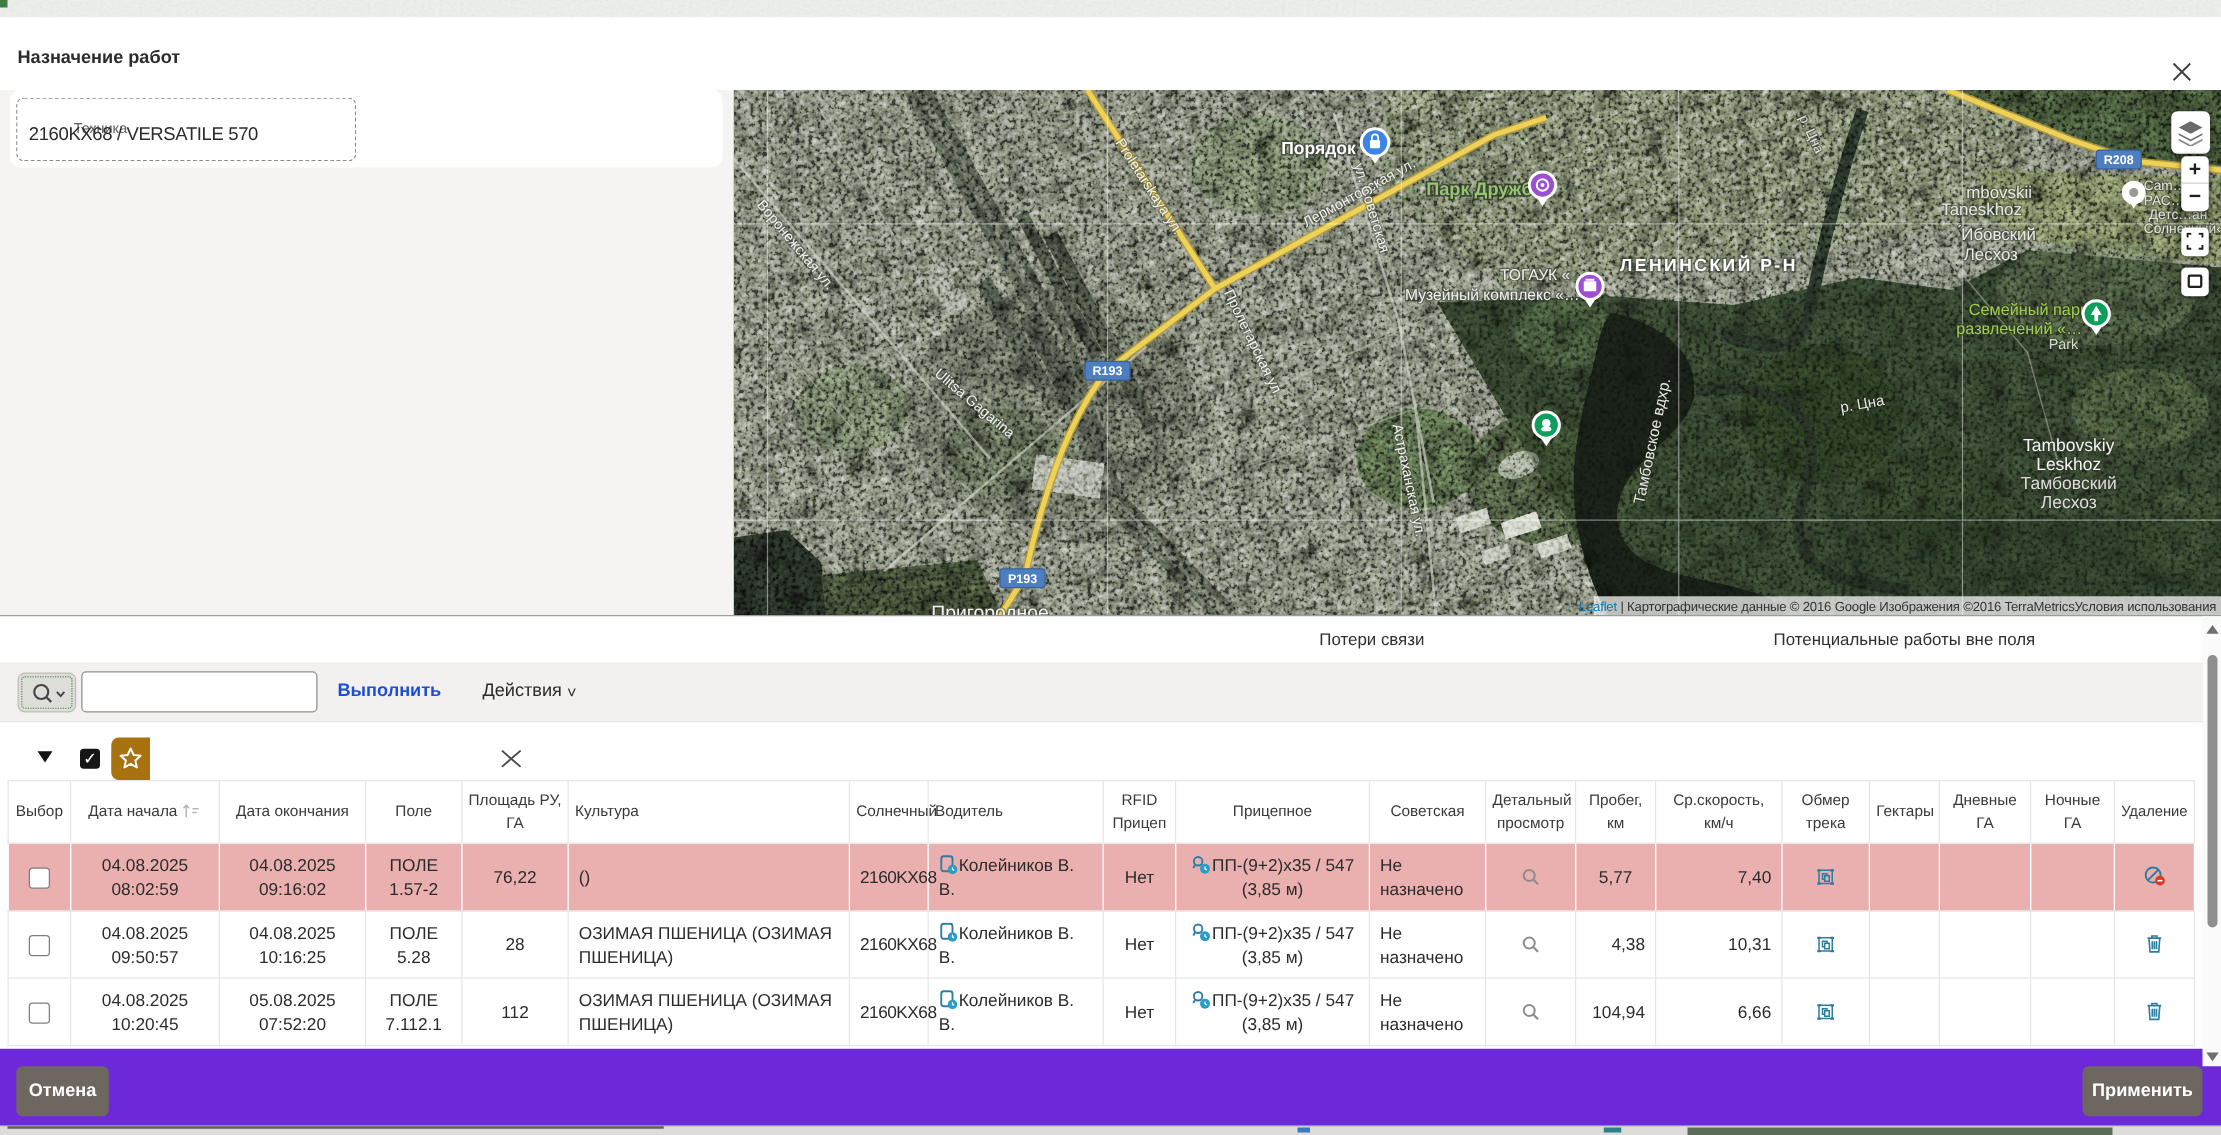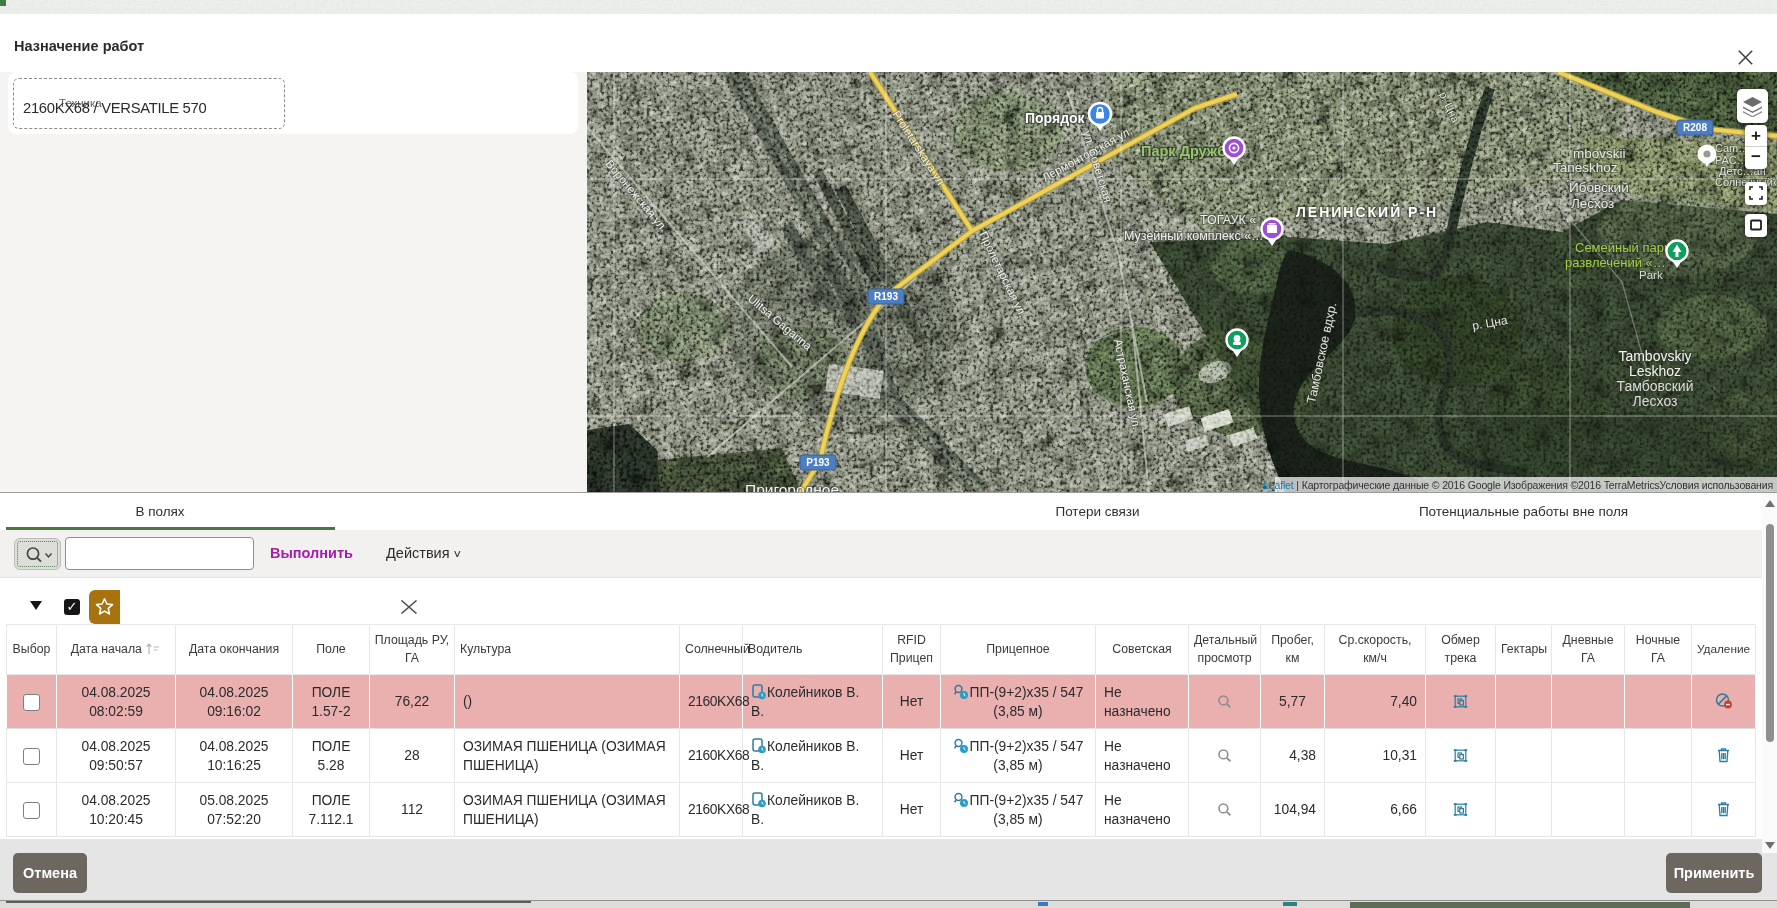--- a/index.html
+++ b/index.html
@@ -13,24 +13,24 @@
 .dashedbox { position:absolute; left:5px; top:6px; width:272px; height:51px; border:1px dashed #8a8a8a; border-radius:6px; }
 .dashedbox .lbl { position:absolute; left:9px; top:18px; font-size:11.5px; color:#5f5f5f;margin-left:36px; }
 .dashedbox .val { position:absolute; left:9px; top:21px; font-size:14.8px; letter-spacing:-0.3px; color:#2b2b2b; }
 .maparea { position:absolute; left:587px; top:72px; width:1190px; height:421px; overflow:hidden; background:#77816d; }
 .tabsbar { position:absolute; left:0; top:492px; width:1777px; height:38px; background:#fff; border-top:1px solid #9c9c9c; box-sizing:border-box;}
 .tab { position:absolute; top:0; height:38px; line-height:30px; padding-top:4px; text-align:center; font-size:13.5px; color:#2f2f2f; box-sizing:border-box;}
 .tab.active { border-bottom:4px solid #4a7540; font-weight:400;}
 .toolbar { position:absolute; left:0; top:530px; width:1777px; height:48px; background:#f2f1ef; border-bottom:1px solid #e2e2e0; box-sizing:border-box;}
 .searchbtn { position:absolute; left:14px; top:8px; width:47px; height:32px; background:#deded9; border:1px solid #bdbdb8; border-radius:6px; outline:1px dotted #52805a; outline-offset:-4px;}
 .searchinput { position:absolute; left:65px; top:7px; width:189px; height:33px; background:#fff; border:1px solid #8f8f8f; border-radius:4px; }
-.execbtn { position:absolute; left:270px; top:15px; font-size:14.5px; font-weight:700; color:#a21caf; }
+.execbtn { position:absolute; left:270px; top:15px; font-size:14.5px; font-weight:700; color:#1d4ed8; }
 .actbtn { position:absolute; left:386px; top:15px; font-size:14.5px; color:#2b2b2b; }
 .grouprow { position:absolute; left:0; top:578px; width:1777px; height:47px; background:#fff; }
-.footer { position:absolute; left:0; top:839px; width:1777px; height:62px; background:#e5e5e5;}
+.footer { position:absolute; left:0; top:839px; width:1777px; height:62px; background:#6d28d9;}
 .btn { position:absolute; top:14px; height:40px; background:#6e6760; border-radius:5px; color:#fff; font-size:14.5px; font-weight:700; line-height:40px; text-align:center; }
 .bottomstrip { position:absolute; left:0; top:900px; width:1777px; height:8px; background:#dddcda; border-top:1px solid #90908e; box-sizing:border-box;}
 table.grid { position:absolute; left:6px; top:624px; border-collapse:collapse; table-layout:fixed; width:1750px; font-size:13.8px; color:#2b2b2b;}
 table.grid th { font-size:12.3px; font-weight:400; color:#3a3a3a; border:1px solid #e7e7e7; padding:2px 5px; height:50px; background:#fff; line-height:1.45;}
 table.grid td { border:1px solid #e7e7e7; padding:2px 8px; height:54px; text-align:center; line-height:19px;}
 table.grid input[type=checkbox] { appearance:none; width:17px; height:17px; border:1.5px solid #7f7f7f; border-radius:3px; background:#fff; vertical-align:middle;}
 .ic { vertical-align:-3px; }
 tr.pink td { background:#eaafaf; border-color:#ffffff; border-top-color:#eaafaf; border-bottom-color:#e0e0e0;}
 </style>
 </head>
@@ -278,21 +278,20 @@
 <div style="position:absolute;left:1158px;top:110px;width:22px;height:23px;background:#fff;border-radius:4px;box-shadow:0 1px 5px rgba(0,0,0,0.55);"></div>
 <svg style="position:absolute;left:1162px;top:114px;" width="14" height="14" viewBox="0 0 14 14">
       <path d="M1,4 V1 H4 M10,1 H13 V4 M13,10 V13 H10 M4,13 H1 V10" fill="none" stroke="#1f1f1f" stroke-width="1.6"></path>
     </svg>
 <div style="position:absolute;left:1158px;top:142px;width:22px;height:23px;background:#fff;border-radius:4px;box-shadow:0 1px 5px rgba(0,0,0,0.55);"></div>
 <svg style="position:absolute;left:1162px;top:146px;" width="14" height="14" viewBox="0 0 14 14">
       <rect x="2" y="2.5" width="10" height="9" rx="1" fill="none" stroke="#1f1f1f" stroke-width="1.8"></rect>
     </svg>
 </div>
 <div class="tabsbar">
-  <div class="tab active" style="left:6px; width:329px; padding-right:21px;">В полях</div>
   <div class="tab" style="left:924px; width:347px;">Потери связи</div>
   <div class="tab" style="left:1296px; width:455px;">Потенциальные работы вне поля</div>
 </div>
 <div class="toolbar">
   <div class="searchbtn">
       <svg style="position:absolute;left:8px;top:6px;" width="30" height="20" viewBox="0 0 30 20">
         <circle cx="10" cy="8.6" r="5.6" fill="none" stroke="#444" stroke-width="1.7"></circle>
         <path d="M14.2 12.8 L18 16.6" stroke="#444" stroke-width="1.8"></path>
         <path d="M22.5 8.5 l3 3.4 3-3.4" fill="none" stroke="#444" stroke-width="1.5"></path>
       </svg>

